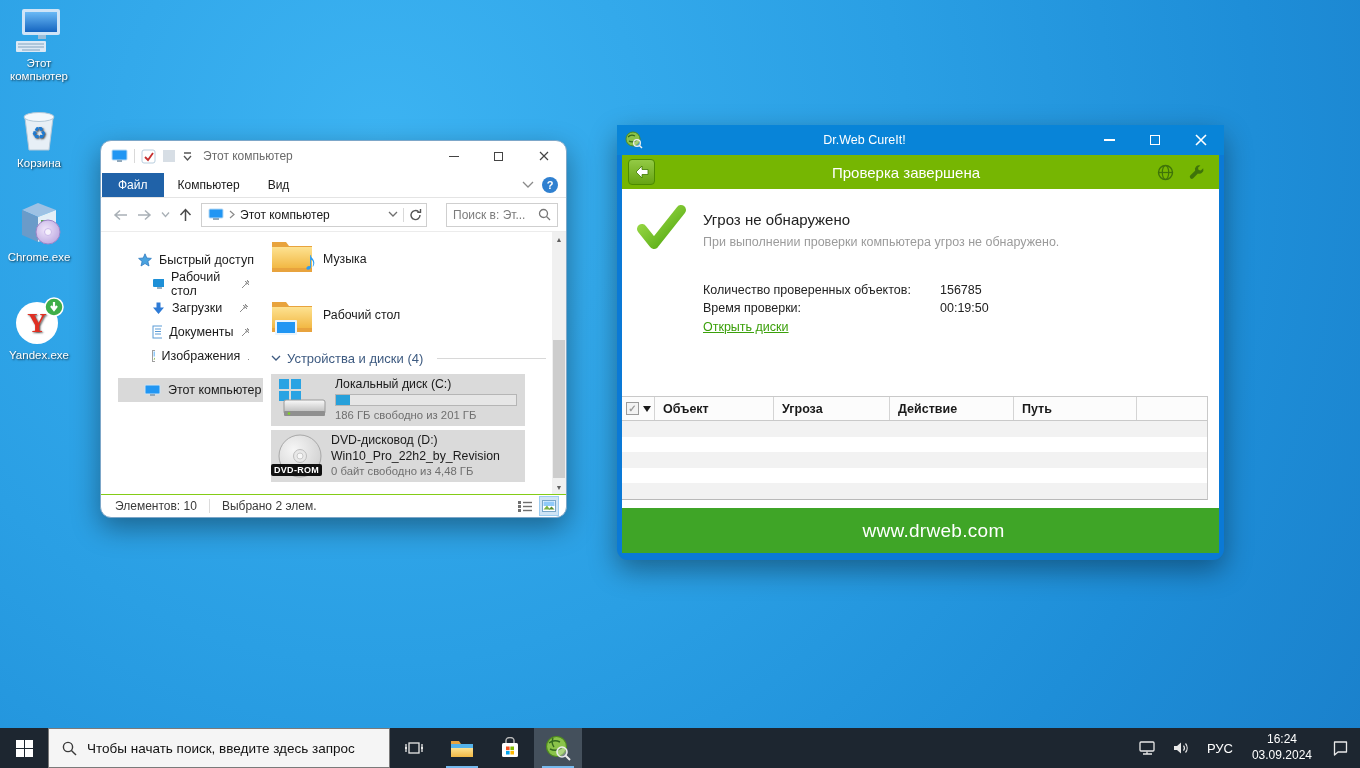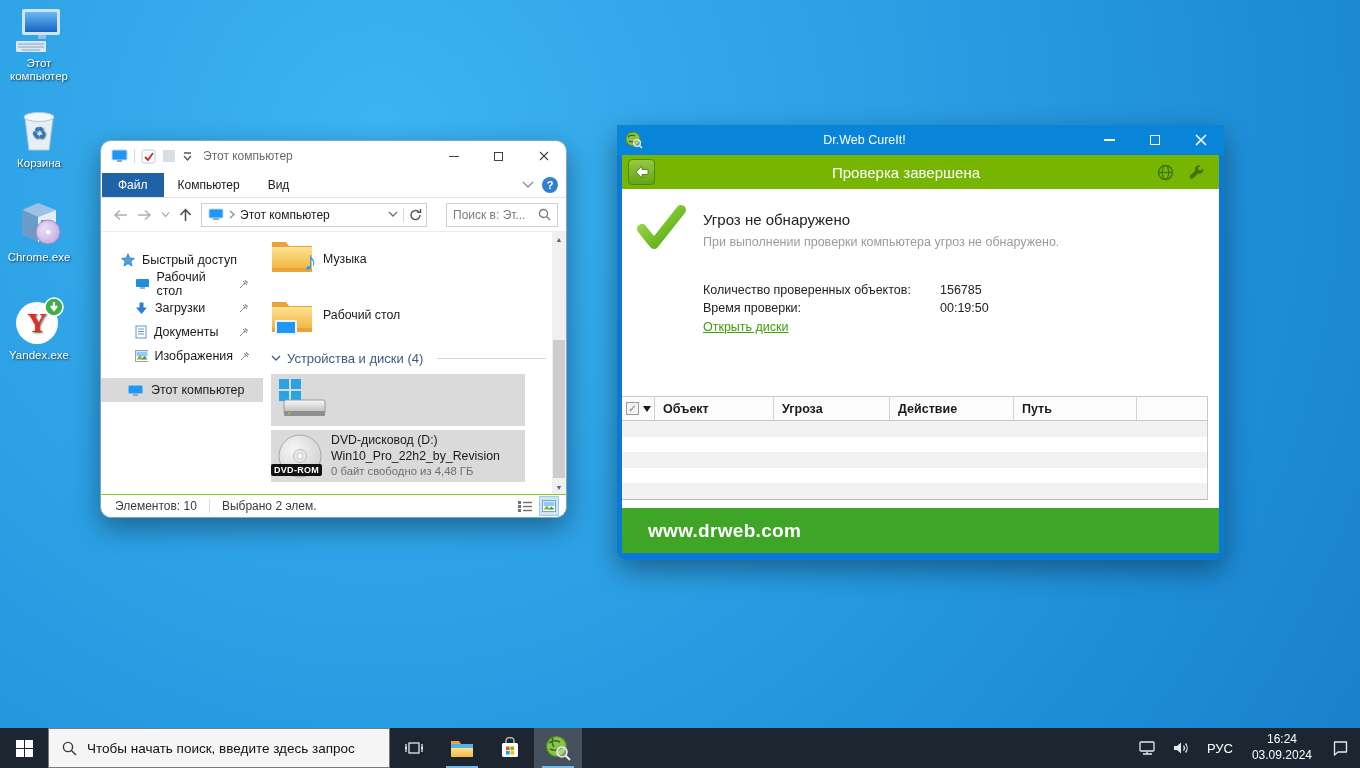--- a/index.html
+++ b/index.html
@@ -33,21 +33,21 @@
     font-weight:bold; display:flex; align-items:center; justify-content:center; }
   .ex-nav { height:34px; display:flex; align-items:center; padding:0 8px 0 12px; gap:9px; border-bottom:1px solid #ececec; }
   .addr-box { display:flex; align-items:center; height:24px; border:1px solid #cfcfcf; background:#fff;
     width:226px; padding:0 4px 0 6px; font-size:12px; color:#1a1a1a; gap:5px; }
   .addr-box .crumb { flex:1; }
   .search-box { display:flex; align-items:center; height:24px; border:1px solid #cfcfcf; background:#fff;
     width:112px; padding:0 6px; font-size:12px; color:#7c7c7c; margin-left:auto; }
   .search-box span { flex:1; white-space:nowrap; overflow:hidden; }
   .ex-main { display:flex; height:262px; }
   .ex-side { width:162px; padding-top:16px; font-size:12.5px; color:#1a1a1a; }
-  .side-row { height:24px; display:flex; align-items:center; gap:7px; padding-left:20px; }
+  .side-row { height:24px; display:flex; align-items:center; gap:7px; padding-left:20px;margin-left:17px; }
   .side-row.child { padding-left:34px; }
   .side-row .pin { margin-left:auto; margin-right:14px; }
   .side-row.selected { background:#d9d9d9; margin-top:10px; padding-left:26px; }
   .ex-files { flex:1; padding:0 0 0 8px; overflow:hidden; position:relative; }
   .file-row { display:flex; align-items:center; gap:10px; height:58px; font-size:12.3px; color:#1a1a1a; }
   .file-row.first { height:54px; }
   .file-row.first .ficon { margin-top:-8px; }
   .ficon { position:relative; width:42px; height:36px; flex:none; }
   .note { position:absolute; right:-4px; bottom:-4px; font-size:26px; color:#2a9df4; font-weight:bold; }
   .mini-desk { position:absolute; left:4px; bottom:-2px; width:22px; height:15px; background:#2196f3;
@@ -104,21 +104,21 @@
   .dw-th.cb { width:33px; padding-left:4px; gap:4px; }
   .dw-th.c1 { width:119px; } .dw-th.c2 { width:116px; } .dw-th.c3 { width:124px; } .dw-th.c4 { width:123px; }
   .dw-th.cx { flex:1; border-right:none; }
   .hdr-cb { width:13px; height:13px; border:1px solid #9b9b9b; background:#f3f3f3; color:#9b9b9b;
     font-size:10px; line-height:11px; text-align:center; }
   .dw-rows { height:78px; display:flex; flex-direction:column; }
   .dw-row { flex:1; }
   .dw-row:nth-child(odd) { background:#f2f2f2; }
   .dw-gap { height:8px; background:#fff; }
   .dw-footer { height:45px; background:#3fa527; color:#fff; display:flex; align-items:center;
-    font-size:19px; font-weight:bold; padding-left:26px; letter-spacing:.3px; }
+    font-size:19px; font-weight:normal; padding-left:26px; letter-spacing:.3px;justify-content:center; }
 
   
   .taskbar { position:absolute; left:0; bottom:0; width:1360px; height:40px; background:#1d2630;
     display:flex; align-items:stretch; color:#fff; }
   .tb-start { width:48px; display:flex; align-items:center; justify-content:center; }
   .tb-search { width:342px; background:#f5f5f5; border:1px solid #7a7a7a; display:flex; align-items:center;
     gap:10px; padding:0 10px 0 13px; color:#111; font-size:13.5px; }
   .tb-search span { white-space:nowrap; overflow:hidden; }
   .tb-icon { width:48px; display:flex; align-items:center; justify-content:center; position:relative; }
   .tb-icon.open::after { content:""; position:absolute; bottom:0; left:8px; right:8px; height:2px; background:#76b9ed; }
@@ -388,20 +388,27 @@
           <g fill="#29a3e3">
               <rect x="2" y="1" width="10" height="10"></rect>
               <rect x="14" y="1" width="10" height="10"></rect>
               <rect x="2" y="13" width="10" height="10"></rect>
               <rect x="14" y="13" width="10" height="10"></rect>
             </g>
           <rect x="7" y="22" width="41" height="14" rx="2" fill="url(#gHdd)" stroke="#9a9a9a"></rect>
           <rect x="7" y="33" width="41" height="5" rx="1" fill="#8f8f8f"></rect>
           <circle cx="12" cy="35.5" r="1.3" fill="#7ed321"></circle>
         </svg>
+        <div class="dtext">
+          <div class="dname">Локальный диск (C:)</div>
+          <div class="usage">
+              <div class="fill"></div>
+            </div>
+          <div class="dfree">186 ГБ свободно из 201 ГБ</div>
+        </div>
       </div>
 
       <div class="drive">
         <div class="dvd-wrap">
           <svg width="46" height="46">
             <circle cx="23" cy="23" r="21" fill="url(#gDisk)" stroke="#a8a8a8"></circle>
             <circle cx="23" cy="23" r="6.5" fill="#e8e8e8" stroke="#bdbdbd"></circle>
             <circle cx="23" cy="23" r="3" fill="#f8f8f8" stroke="#c9c9c9"></circle>
           </svg>
           <span class="dvd-badge">DVD-ROM</span>

